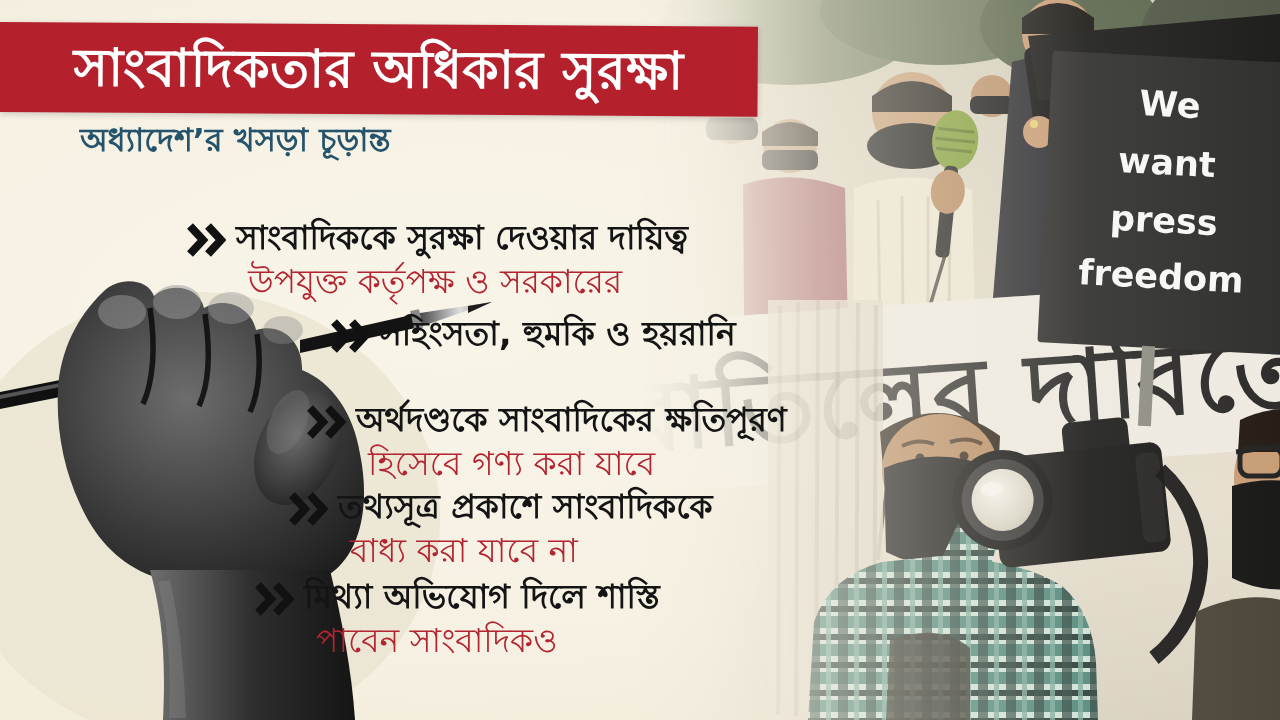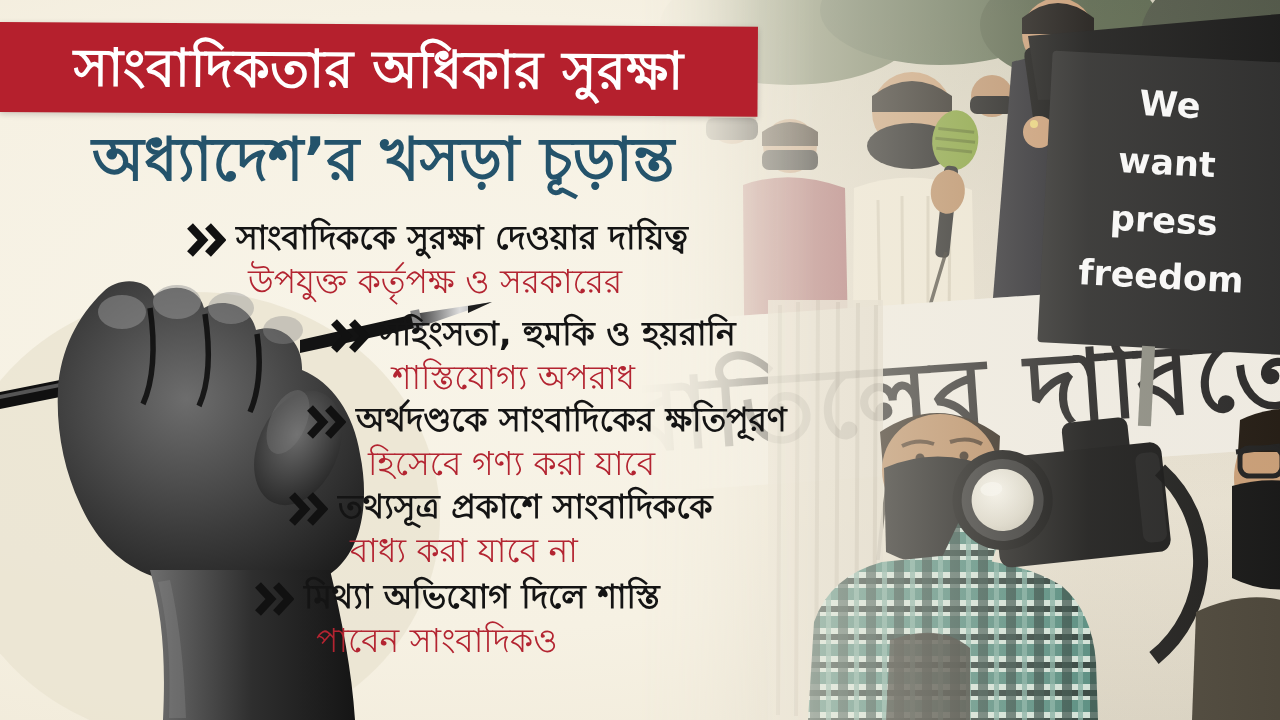--- a/index.html
+++ b/index.html
@@ -16,22 +16,22 @@
           background:radial-gradient(ellipse at 35% 45%, #f8f4e8 0%, var(--background) 55%, #efe8d6 100%);}
 
   
   .title-banner{position:absolute;left:0;top:22px;width:758px;height:90px;
     background:var(--banner-red);transform:rotate(0.35deg);transform-origin:left top;
     box-shadow:0 2px 6px rgba(0,0,0,.18);z-index:6;display:flex;align-items:center;}
   .title-banner .title-text{padding-left:74px;color:#ffffff;font-weight:800;
     font-size:52px;letter-spacing:.5px;white-space:nowrap;line-height:1;}
 
   
-  .subtitle{position:absolute;left:92px;top:120px;z-index:6;color:var(--subtitle-blue);
-    font-weight:800;font-size:60px;white-space:nowrap;line-height:1.3;}
+  .subtitle{position:absolute;left:80px;top:120px;z-index:6;color:var(--subtitle-blue);
+    font-weight:800;font-size:32px;white-space:nowrap;line-height:1.3;}
 
   
   .bullet{position:absolute;display:flex;align-items:flex-start;gap:10px;z-index:6;}
   .bullet .chev{flex:0 0 auto;margin-top:7px;}
   .bullet .l1{font-size:33px;font-weight:700;color:var(--text-black);line-height:44px;white-space:nowrap;}
   .bullet .l2{font-size:33px;font-weight:400;color:var(--accent-red);line-height:44px;white-space:nowrap;padding-left:12px;}
   .b1{left:186px;top:208px;margin-top:8px;}
   .b2{left:330px;top:312px;}
   .b3{left:306px;top:398px;}
   .b4{left:288px;top:485px;}
@@ -271,21 +271,20 @@
   </div>
 
   <div class="bullet b2">
     <span class="chev">
       <svg width="40" height="34" viewBox="0 0 40 34">
           <path d="M4 3 L17 17 L4 31 M22 3 L35 17 L22 31" stroke="#111" stroke-width="8" fill="none"></path>
         </svg>
     </span>
     <span class="lines">
       <span class="l1" style="display:block">সহিংসতা, হুমকি ও হয়রানি</span>
-      <span class="l2" style="display:block">শাস্তিযোগ্য অপরাধ</span>
     </span>
   </div>
 
   <div class="bullet b3">
     <span class="chev">
       <svg width="40" height="34" viewBox="0 0 40 34">
           <path d="M4 3 L17 17 L4 31 M22 3 L35 17 L22 31" stroke="#111" stroke-width="8" fill="none"></path>
         </svg>
     </span>
     <span class="lines">

